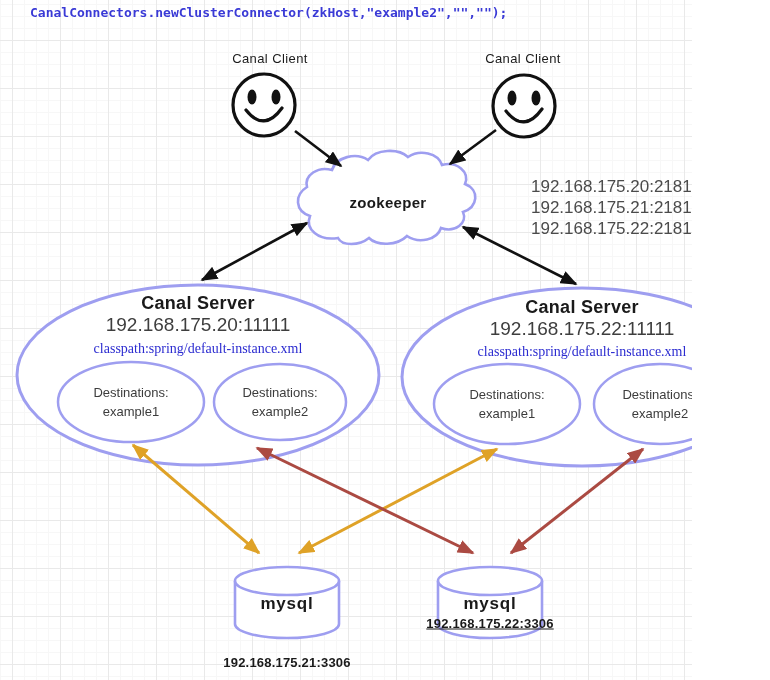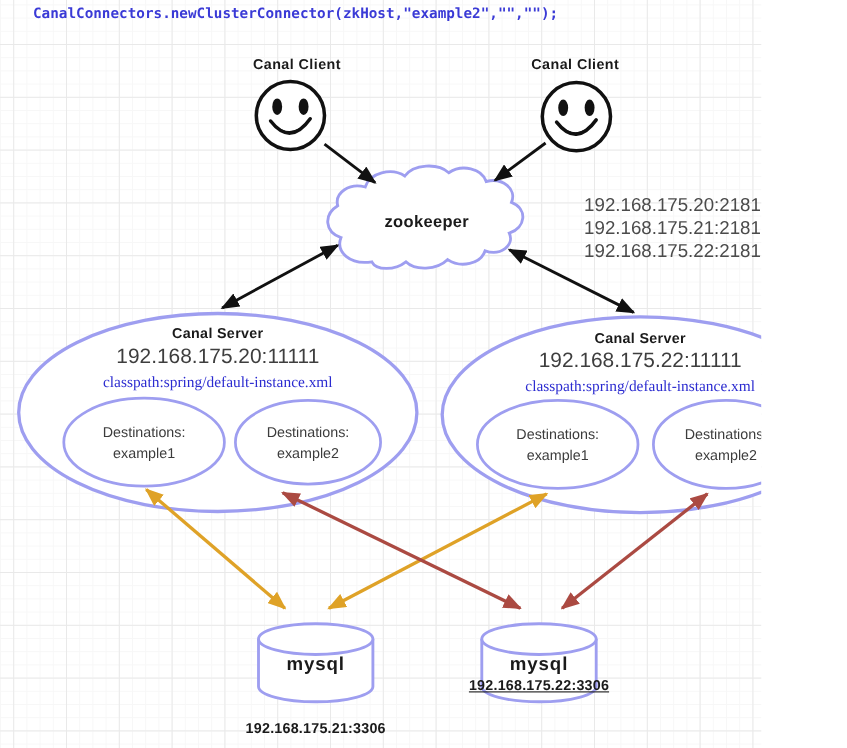--- a/index.html
+++ b/index.html
@@ -12,24 +12,24 @@
       linear-gradient(to right,#f7f7f7 1px,transparent 1px),
       linear-gradient(to bottom,#f7f7f7 1px,transparent 1px);
     background-size:48px 48px,48px 48px,12px 12px,12px 12px;
     background-position:12px 0,0 40px,0 0,0 4px;
     font-family:"Liberation Sans",sans-serif;
   }
   svg.layer{position:absolute;left:0;top:0;}
   .lbl{position:absolute;white-space:nowrap;color:#1a1a1a;}
   .c{transform:translate(-50%,-50%);text-align:center;}
   .code{font-family:"DejaVu Sans Mono","Liberation Mono",monospace;font-weight:bold;font-size:13px;color:#3a3ad6;}
-  .client-title{font-size:13px;font-weight:bold;letter-spacing:.4px;}
+  .client-title{font-size:13px;font-weight:normal;letter-spacing:.4px;}
   .zk-title{font-size:15px;font-weight:bold;letter-spacing:.3px;}
   .zk-ips{font-size:17px;color:#4b4b4b;line-height:21px;white-space:pre-line;text-align:left;padding-left:39px;}
-  .srv-title{font-size:13px;font-weight:bold;letter-spacing:.3px;text-align:right;}
+  .srv-title{font-size:18px;font-weight:bold;letter-spacing:.3px;text-align:right;}
   .srv-ip{font-size:19px;color:#3e3e3e;}
   .srv-cp{font-family:"Liberation Serif",serif;font-size:14px;color:#2b2bd0;}
   .dest{font-size:13px;color:#3c3c3c;line-height:19px;white-space:pre-line;}
   .db-title{font-size:17px;font-weight:bold;letter-spacing:.8px;}
   .db-ip{font-size:13px;font-weight:bold;letter-spacing:.2px;}
 </style>
 </head>
 <body>
 
 <div class="canvas">

